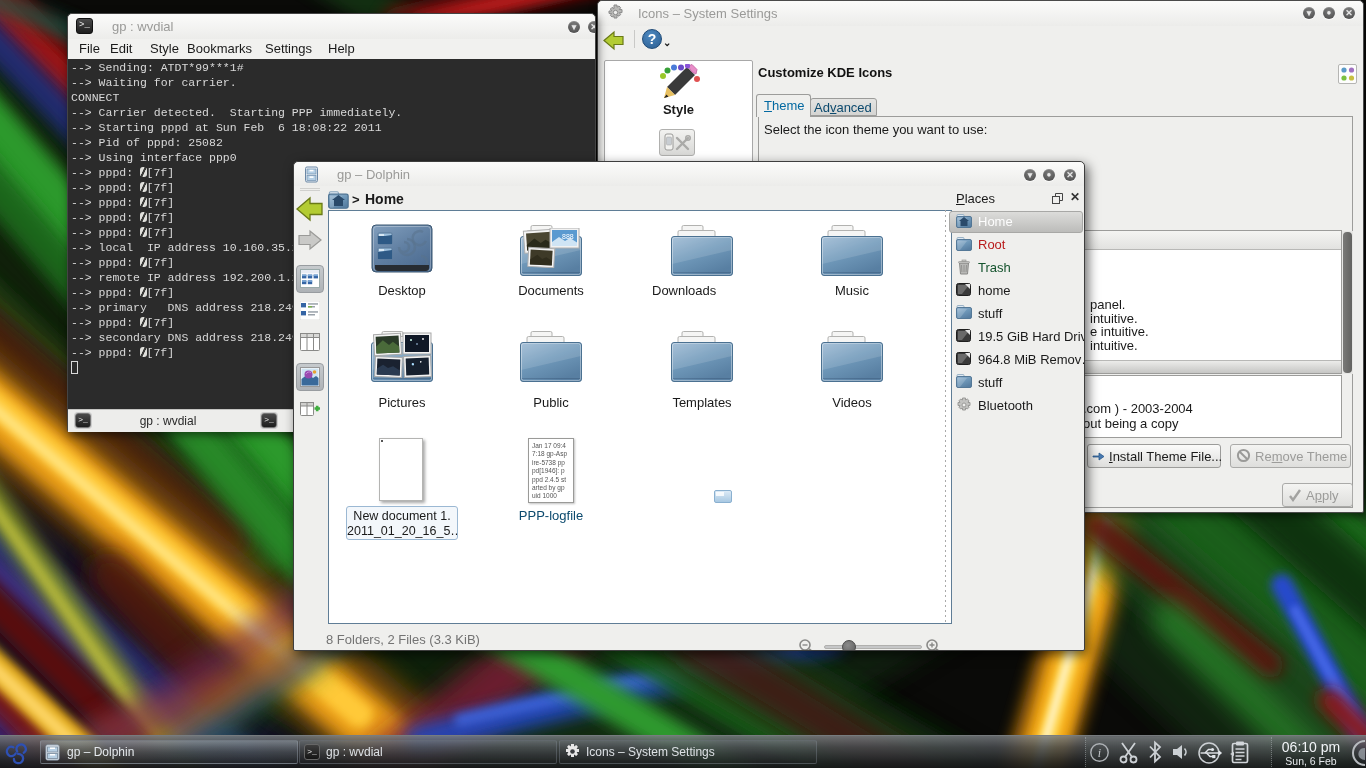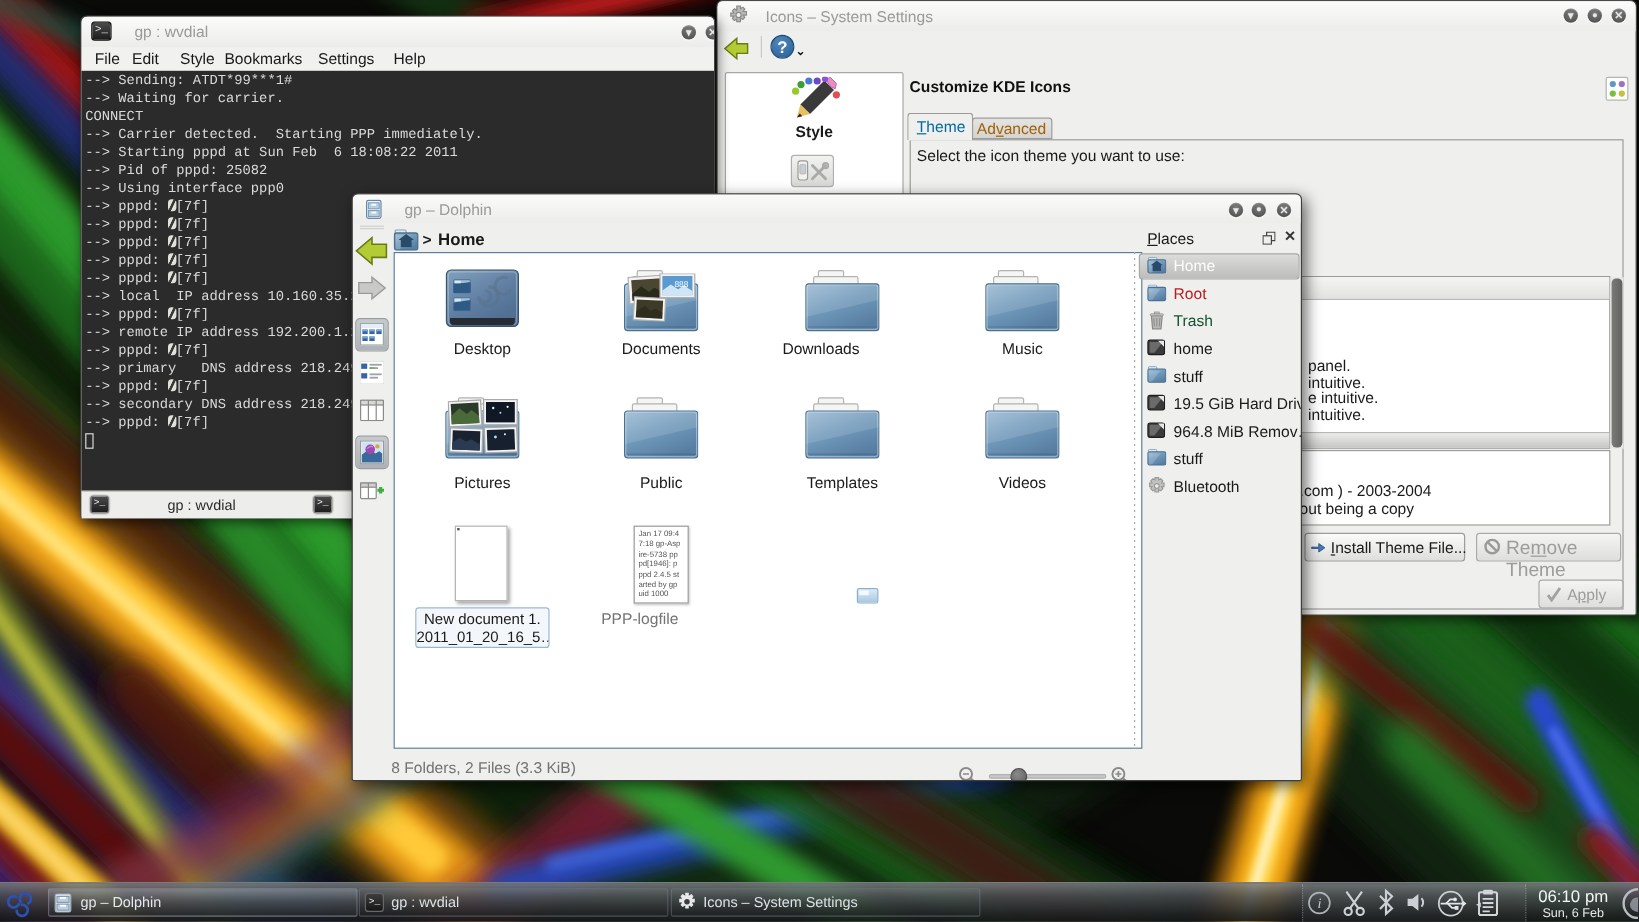--- a/index.html
+++ b/index.html
@@ -147,21 +147,21 @@
   <div class="abs" style="left:740px;top:63px;width:19px;height:20px;background:#fdfdfd;border:1px solid #b5b5b3;border-radius:2px"></div>
   <svg class="abs" style="left:740px;top:63px" width="19" height="20" viewBox="0 0 19 20">
       <circle cx="6" cy="6" r="2.6" fill="#5a9ac8"></circle>
       <circle cx="13.5" cy="6" r="2.6" fill="#a070c0"></circle>
       <circle cx="6" cy="14" r="2.6" fill="#7ac040"></circle>
       <circle cx="13.5" cy="14" r="2.6" fill="#c8c040"></circle>
     </svg>
 
   <div class="abs" style="left:160px;top:115px;width:595px;height:392px;border:1px solid #9c9c9a;background:#efefed"></div>
   <div class="abs" style="left:212px;top:97px;width:67px;height:18px;background:linear-gradient(#e4e4e2,#d4d4d2);border:1px solid #9c9c9a;border-radius:3px 3px 0 0"></div>
-  <div class="abs" style="left:216px;top:99px;font-size:13px;color:#a16207">Ad<span style="text-decoration:underline">v</span>anced</div>
+  <div class="abs" style="left:216px;top:99px;font-size:13px;color:#0c4a6e">Ad<span style="text-decoration:underline">v</span>anced</div>
   <div class="abs" style="left:158px;top:93px;width:55px;height:23px;background:#efefed;border:1px solid #9c9c9a;border-bottom:none;border-radius:3px 3px 0 0"></div>
   <div class="abs" style="left:166px;top:97px;font-size:13px;color:#0369a1"><span style="text-decoration:underline">T</span>heme</div>
   <div class="abs" style="left:166px;top:121px;font-size:13px;color:#1a1a1a">Select the icon theme you want to use:</div>
 
   <div class="abs" style="left:166px;top:229px;width:578px;height:144px;border:1px solid #9c9c9a;background:#fff"></div>
   <div class="abs" style="left:167px;top:230px;width:576px;height:19px;background:linear-gradient(#f4f4f2,#e2e2e0);border-bottom:1px solid #b8b8b6"></div>
   <div class="abs" style="left:492px;top:297px;font-size:13px;color:#1a1a1a;line-height:13.7px">panel.<br>intuitive.<br>e intuitive.<br>intuitive.</div>
   <div class="abs" style="left:167px;top:359px;width:576px;height:13px;background:linear-gradient(#ececea,#c6c6c4);border-top:1px solid #b8b8b6"></div>
   <div class="abs" style="left:744px;top:230px;width:11px;height:143px;background:#e6e6e4"></div>
   <div class="abs" style="left:745px;top:231px;width:9px;height:141px;background:linear-gradient(90deg,#7a7a78,#626260);border-radius:4px"></div>
@@ -172,21 +172,21 @@
   <div class="abs" style="left:489px;top:443px;width:134px;height:24px;background:linear-gradient(#fbfbfa,#dededc);border:1px solid #9c9c9a;border-radius:3px"></div>
   <svg class="abs" style="left:494px;top:449px" width="13" height="12" viewBox="0 0 13 12">
       <path d="M1 6 h6 V3 l5 3.5 -5 3.5 V7 H1 z" fill="#4a7ab0" stroke="#2a5a90" stroke-width=".8"></path>
     </svg>
   <div class="abs" style="left:511px;top:448px;font-size:13px;color:#1a1a1a"><span style="text-decoration:underline">I</span>nstall Theme File...</div>
   <div class="abs" style="left:632px;top:443px;width:121px;height:24px;background:linear-gradient(#f4f4f2,#dededc);border:1px solid #aaaaa8;border-radius:3px"></div>
   <svg class="abs" style="left:638px;top:447px" width="15" height="15" viewBox="0 0 15 15">
       <circle cx="7.5" cy="7.5" r="5.6" fill="none" stroke="#9a9a98" stroke-width="2"></circle>
       <path d="M3.7 3.7 L11.3 11.3" stroke="#9a9a98" stroke-width="2"></path>
     </svg>
-  <div class="abs" style="left:657px;top:448px;font-size:16px;color:#9c9c9a">Re<span style="text-decoration:underline">m</span>ove Theme</div>
+  <div class="abs" style="left:657px;top:448px;font-size:13px;color:#9c9c9a">Re<span style="text-decoration:underline">m</span>ove Theme</div>
   <div class="abs" style="left:684px;top:482px;width:71px;height:24px;background:linear-gradient(#f4f4f2,#dededc);border:1px solid #aaaaa8;border-radius:3px"></div>
   <svg class="abs" style="left:690px;top:487px" width="14" height="14" viewBox="0 0 14 14">
       <path d="M2 8 l3 4 7-10" fill="none" stroke="#a2a2a0" stroke-width="2.4"></path>
     </svg>
   <div class="abs" style="left:708px;top:487px;font-size:13px;color:#9c9c9a">A<span style="text-decoration:underline">p</span>ply</div>
 </div>
 <div class="win" id="term" style="left:67px;top:13px;width:529px;height:419px;background:#ededeb;border:1px solid #444;border-radius:5px 5px 2px 2px;box-shadow:2px 3px 10px rgba(0,0,0,.55)">
   <div class="abs" style="left:0;top:0;width:100%;height:25px;background:linear-gradient(#fbfbfa,#ececea);border-radius:5px 5px 0 0;overflow:hidden">
     <div class="abs" style="left:8px;top:4px;width:17px;height:16px;background:linear-gradient(#4a4a4a,#1d1d1d);border:1px solid #111;border-radius:3px"></div>
     <div class="abs" style="left:8px;top:4px;width:17px;height:16px;font-family:'Liberation Mono',monospace;font-size:9px;color:#eee;text-align:center;line-height:15px">&gt;_</div>
@@ -456,21 +456,21 @@
       <use href="#folder"></use>
     </svg>
   <div class="abs" style="left:508px;top:233px;width:100px;text-align:center;font-size:13px;color:#1a1a1a">Videos</div>
 
   <div class="abs" style="left:85px;top:276px;width:44px;height:63px;background:#fff;border:1px solid #b4b4b2;box-shadow:2px 2px 3px rgba(0,0,0,.35)"></div>
     <div class="abs" style="left:87px;top:278px;width:2px;height:2px;background:#555"></div>
   <div class="abs" style="left:52px;top:344px;width:112px;height:34px;background:#f3f7fb;border:1px solid #9bb8d3;border-radius:3px;text-align:center;font-size:12.5px;color:#1a1a1a;line-height:15px;padding-top:2px;overflow:hidden;white-space:nowrap">New document 1.<br>2011_01_20_16_5…</div>
   <div class="abs" style="left:234px;top:276px;width:46px;height:65px;background:#fff;border:1px solid #9a9a98;box-shadow:1px 1px 2px rgba(0,0,0,.25);overflow:hidden">
     <div style="font-size:6.5px;line-height:8.4px;color:#555;padding:3px 0 0 3px;font-family:'Liberation Sans',sans-serif">Jan 17 09:4<br>7:18 gp-Asp<br>ire-5738 pp<br>pd[1946]: p<br>ppd 2.4.5 st<br>arted by gp<br>uid 1000</div>
   </div>
-  <div class="abs" style="left:207px;top:346px;width:100px;font-size:13px;color:#737373">PPP-logfile</div>
+  <div class="abs" style="left:207px;top:346px;width:100px;text-align:center;font-size:13px;color:#0c4a6e">PPP-logfile</div>
   <div class="abs" style="left:420px;top:328px;width:18px;height:13px;background:linear-gradient(#dceaf6,#a8c8e2);border:1px solid #8ab0d0;border-radius:2px"></div>
   <div class="abs" style="left:422px;top:330px;width:8px;height:4px;background:#fff;opacity:.8"></div>
 
   <div class="abs" style="left:651px;top:48px;width:1px;height:414px;background:repeating-linear-gradient(to bottom,#aaa 0 2px,transparent 2px 5px)"></div>
   <div class="abs" style="left:662px;top:29px;font-size:13px;color:#1a1a1a"><span style="text-decoration:underline">P</span>laces</div>
   <svg class="abs" style="left:758px;top:31px" width="11" height="11" viewBox="0 0 11 11">
       <rect x="0.5" y="3.5" width="7" height="7" fill="none" stroke="#444"></rect>
       <path d="M3.5 3.5 V0.5 H10.5 V7.5 H7.5" fill="none" stroke="#444"></path>
     </svg>
   <div class="abs" style="left:776px;top:28px;font-size:12px;font-weight:bold;color:#333">✕</div>

